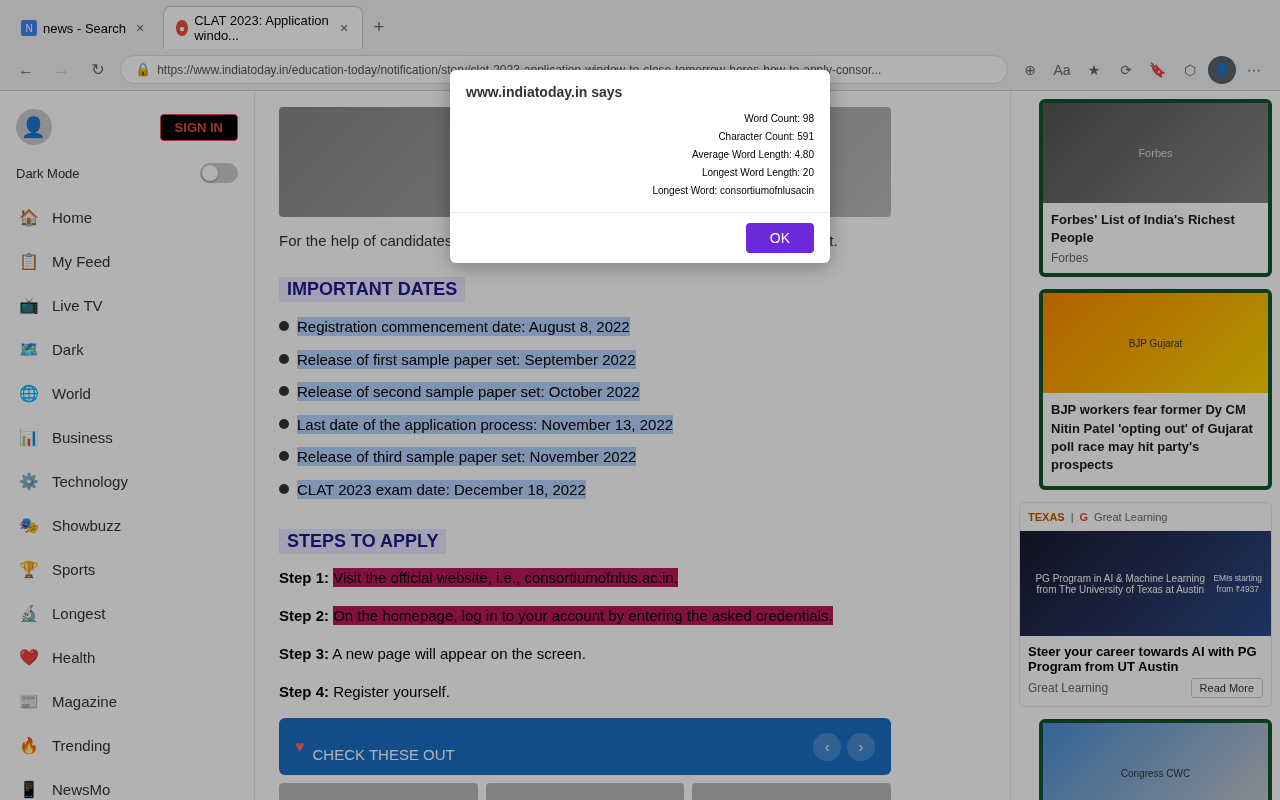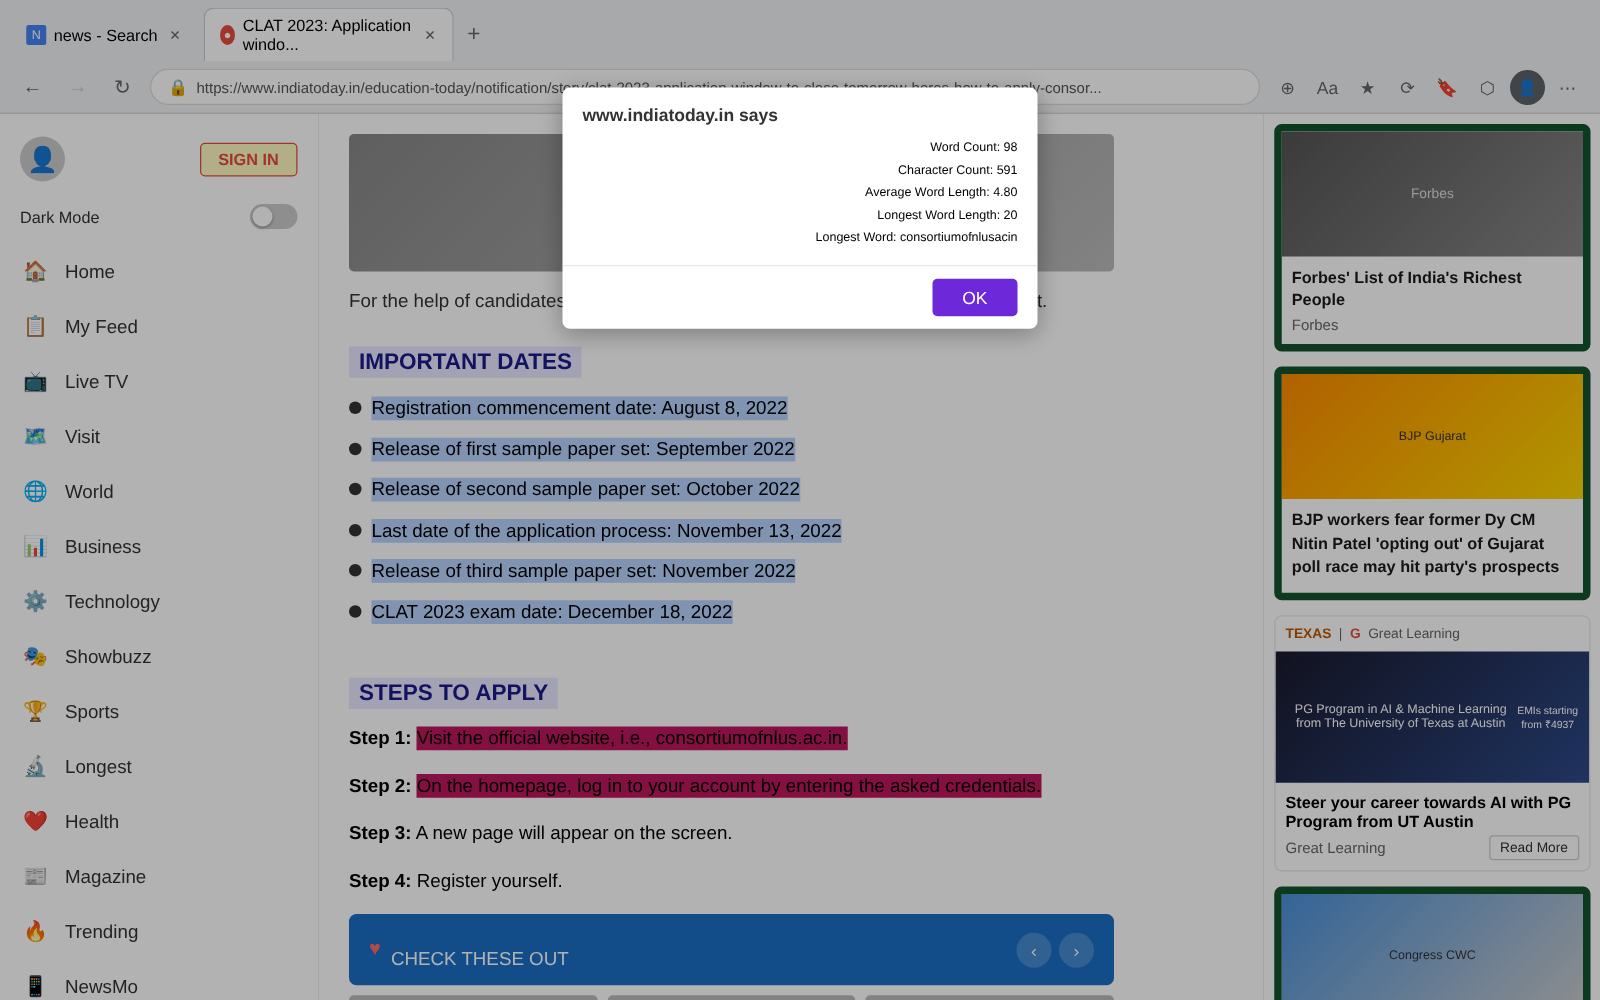--- a/index.html
+++ b/index.html
@@ -24,51 +24,51 @@
     .toolbar-icon { width: 28px; height: 28px; border-radius: 50%; display: flex; align-items: center; justify-content: center; color: #666; font-size: 14px; cursor: pointer; }
     .profile-icon { width: 28px; height: 28px; border-radius: 50%; background: #5f6368; color: white; display: flex; align-items: center; justify-content: center; font-size: 13px; }
 
     
     .main-layout { display: flex; flex: 1; overflow: hidden; }
 
     
     .sidebar { width: 255px; background: #fff; border-right: 1px solid #e8e8e8; overflow-y: auto; flex-shrink: 0; padding: 10px 0; }
     .sidebar-header { display: flex; align-items: center; justify-content: space-between; padding: 8px 16px 12px; }
     .avatar { width: 36px; height: 36px; border-radius: 50%; background: #ccc; display: flex; align-items: center; justify-content: center; color: #666; font-size: 20px; }
-    .sign-in-btn { border: 1px solid #e74c3c; color: #e74c3c; background: #fef9c3; border-radius: 4px; padding: 5px 14px; font-size: 13px; cursor: pointer; font-weight: 600; }
+    .sign-in-btn { border: 1px solid #e74c3c; color: #e74c3c; background: #000000; border-radius: 4px; padding: 5px 14px; font-size: 13px; cursor: pointer; font-weight: 600; }
     .dark-mode-row { display: flex; align-items: center; justify-content: space-between; padding: 6px 16px 12px; font-size: 13px; color: #333; }
     .toggle { width: 38px; height: 20px; border-radius: 10px; background: #ccc; position: relative; cursor: pointer; }
     .toggle-knob { width: 16px; height: 16px; border-radius: 50%; background: white; position: absolute; top: 2px; left: 2px; box-shadow: 0 1px 3px rgba(0,0,0,0.3); }
     .sidebar-nav { padding: 0; }
     .nav-item { display: flex; align-items: center; gap: 12px; padding: 11px 18px; cursor: pointer; font-size: 15px; color: #333; border-radius: 0; }
     .nav-icon { width: 22px; height: 22px; display: flex; align-items: center; justify-content: center; font-size: 16px; flex-shrink: 0; }
     .nav-label { font-size: 15px; }
 
     
     .content-area { flex: 1; overflow-y: auto; background: #fff; padding: 0; }
     .article-container { max-width: 660px; padding: 16px 24px; }
     .article-text { font-size: 15px; color: #333; line-height: 1.6; margin-bottom: 14px; }
     .section-heading { font-size: 18px; font-weight: 700; color: #1a1a8c; background: #e8e8ff; display: inline-block; padding: 2px 8px; margin: 10px 0 14px; }
-    .bullet-list { list-style: none; padding: 0; margin-bottom: 27px; }
+    .bullet-list { list-style: none; padding: 0; margin-bottom: 14px; }
     .bullet-list li { display: flex; align-items: flex-start; gap: 8px; margin-bottom: 10px; font-size: 15px; line-height: 1.5; }
     .bullet-dot { width: 10px; height: 10px; border-radius: 50%; background: #333; flex-shrink: 0; margin-top: 5px; }
     .highlighted { background: #b8d4ff; padding: 1px 0; }
     .steps-heading { font-size: 18px; font-weight: 700; color: #1a1a8c; background: #e8e8ff; display: inline-block; padding: 2px 8px; margin: 14px 0 12px; }
     .step-block { margin-bottom: 14px; font-size: 15px; line-height: 1.6; }
     .step-label { font-weight: 700; }
     .step-highlighted { background: #be185d; padding: 1px 0; }
     .check-these-out { background: #1a6fc4; color: white; padding: 12px 16px; border-radius: 6px; display: flex; align-items: center; gap: 8px; margin-top: 14px; }
     .check-heart { color: #ff6b6b; font-size: 16px; }
     .check-label { font-size: 15px; font-weight: 400; flex: 1; margin-top: 16px; }
     .check-arrows { display: flex; gap: 6px; }
     .check-arrow { width: 28px; height: 28px; border-radius: 50%; background: rgba(255,255,255,0.2); display: flex; align-items: center; justify-content: center; cursor: pointer; font-size: 14px; }
 
     
     .right-sidebar { width: 270px; background: #fff; border-left: 1px solid #e8e8e8; overflow-y: auto; flex-shrink: 0; padding: 8px; }
-    .right-card { border-radius: 6px; overflow: hidden; margin-bottom: 12px; border: 6px solid #14532d; }
+    .right-card { border-radius: 6px; overflow: hidden; margin-bottom: 12px; border: 4px solid #14532d; margin-left: 20px; }
     .right-card-img-placeholder { width: 100%; height: 100px; background: linear-gradient(135deg, #aaa, #ddd); display: flex; align-items: center; justify-content: center; color: #666; font-size: 12px; }
     .right-card-img-placeholder.bjp { background: linear-gradient(135deg, #ff8c00, #ffd700); }
     .right-card-img-placeholder.cwc { background: linear-gradient(135deg, #4a90d9, #ccc); }
     .right-card-body { padding: 8px; }
     .right-card-title { font-size: 13px; font-weight: 600; color: #1a1a1a; line-height: 1.4; margin-bottom: 4px; }
     .right-card-source { font-size: 12px; color: #666; }
     .ad-card { border: 1px solid #e8e8e8; border-radius: 6px; overflow: hidden; margin-bottom: 12px; }
     .ad-logo { padding: 8px; display: flex; align-items: center; gap: 6px; }
     .ad-img-placeholder { width: 100%; height: 105px; background: linear-gradient(135deg, #1a1a2e, #2d4a8a); display: flex; align-items: center; justify-content: center; color: white; font-size: 10px; padding: 8px; text-align: center; }
     .ad-body { padding: 8px; }
@@ -150,21 +150,21 @@
       <div class="nav-item">
         <div class="nav-icon">📋</div>
         <span class="nav-label">My Feed</span>
       </div>
       <div class="nav-item">
         <div class="nav-icon">📺</div>
         <span class="nav-label">Live TV</span>
       </div>
       <div class="nav-item">
         <div class="nav-icon">🗺️</div>
-        <span class="nav-label">Visit</span>
+        <span class="nav-label">Dark</span>
       </div>
       <div class="nav-item">
         <div class="nav-icon">🌐</div>
         <span class="nav-label">World</span>
       </div>
       <div class="nav-item">
         <div class="nav-icon">📊</div>
         <span class="nav-label">Business</span>
       </div>
       <div class="nav-item">

